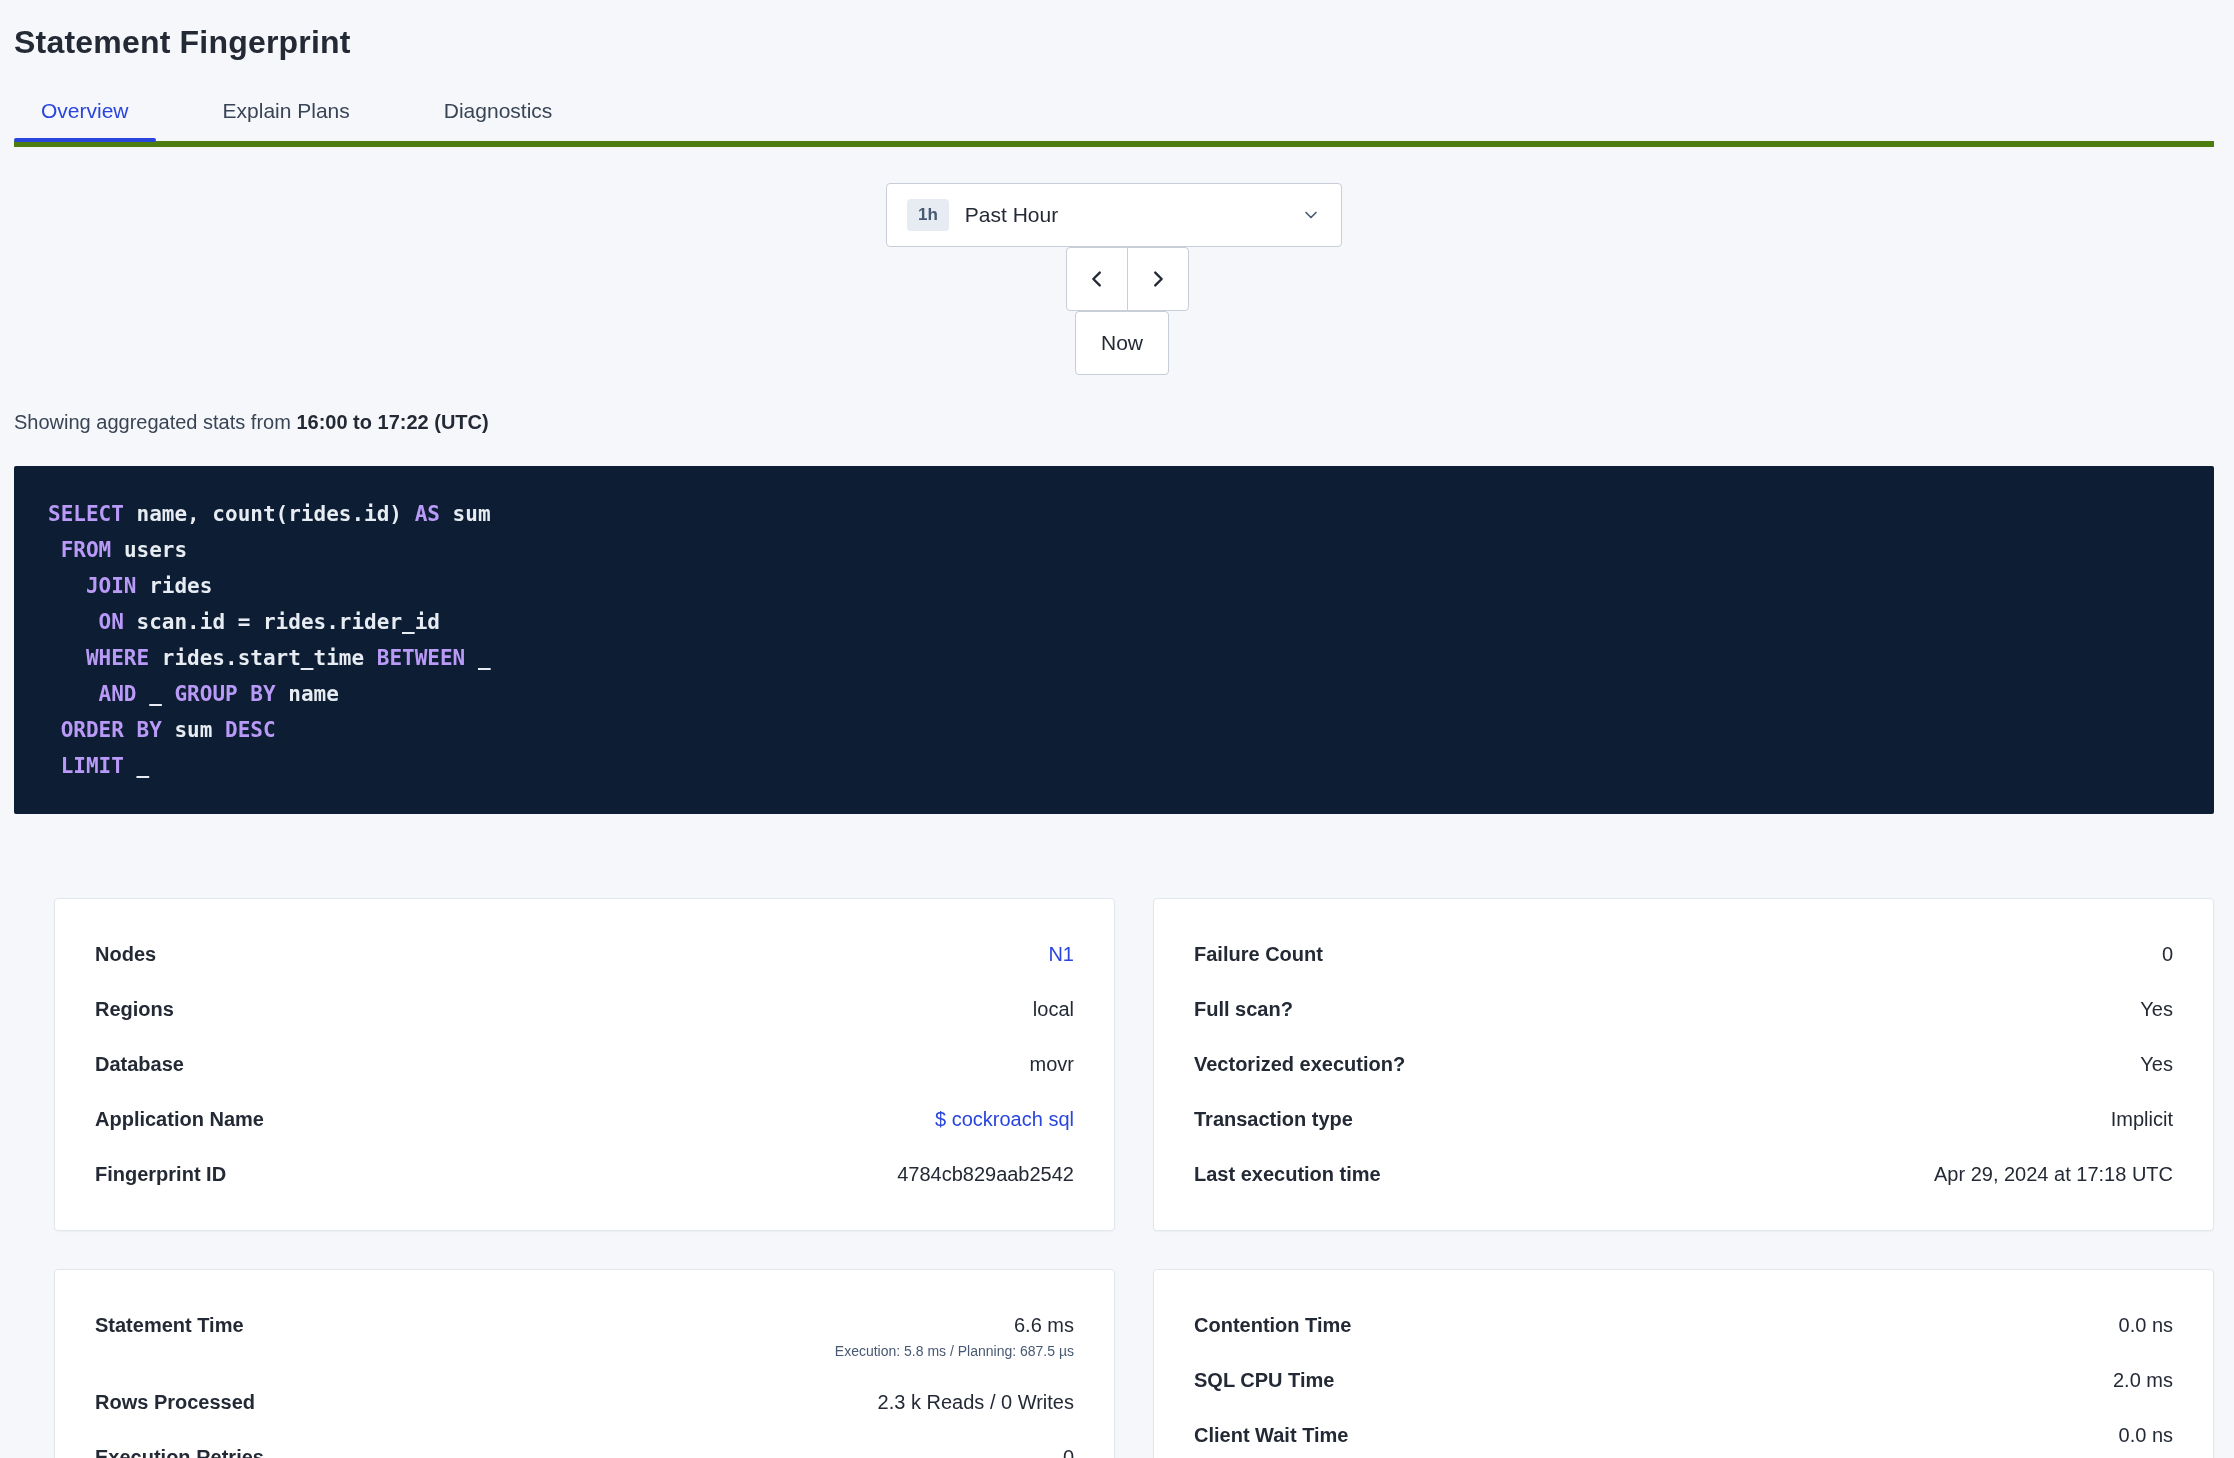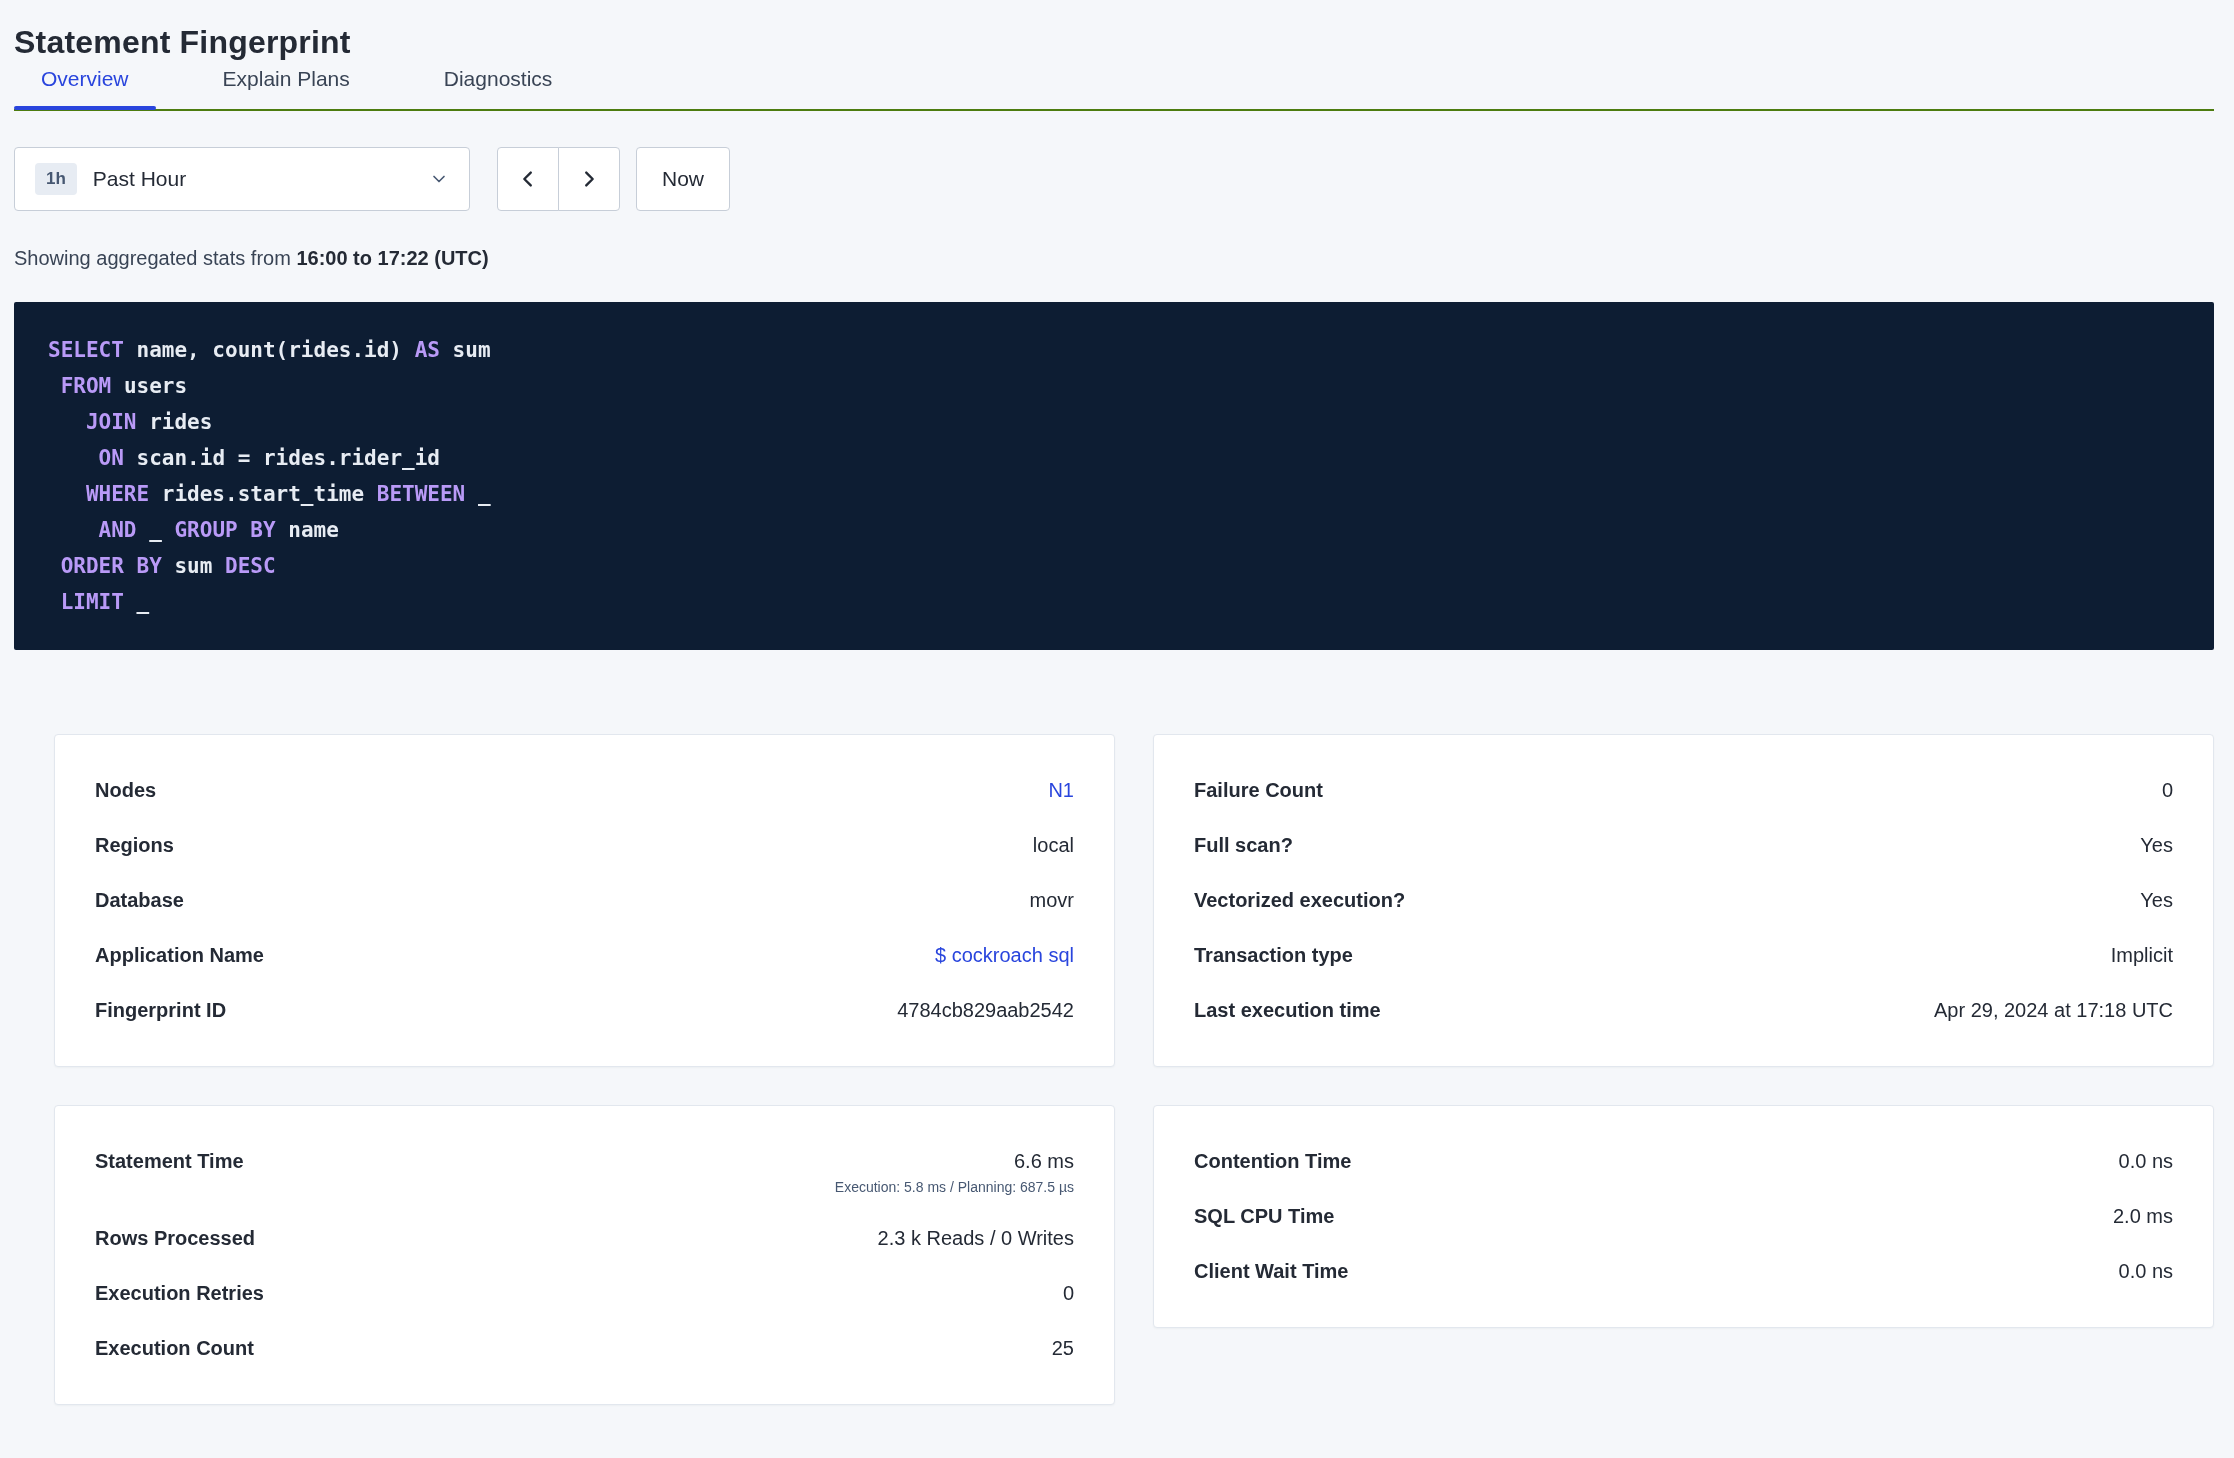--- a/index.html
+++ b/index.html
@@ -18,21 +18,22 @@
     font-size: 32px;
     font-weight: 700;
     margin: 6px 0 0 0;
     color: #242a35;
     letter-spacing: 0.2px;
   }
 
   
   .tabs {
     display: flex;
-    border-bottom: 2px solid #4d7c0f;
+    margin-top: 32px;
+    border-bottom: 6px solid #4d7c0f;
     position: relative;
   }
   .tab {
     padding: 6px 27px 18px 27px;
     margin-right: 40px;
     font-size: 21px;
     color: #394455;
     cursor: pointer;
     position: relative;
     text-align: center;
@@ -41,21 +42,21 @@
   .tab.active::after {
     content: "";
     position: absolute;
     left: 0; right: 0; bottom: -1px;
     height: 4px;
     background: #2945dd;
     border-radius: 2px;
   }
 
   
-  .toolbar { display: flex; align-items: center; margin-top: 36px; }
+  .toolbar { display: flex; align-items: center; margin-top: 36px; flex-direction: column; }
   .time-dropdown {
     width: 456px;
     height: 64px;
     background: #ffffff;
     border: 1px solid #c7ced8;
     border-radius: 4px;
     display: flex;
     align-items: center;
     padding: 0 20px;
     cursor: pointer;

